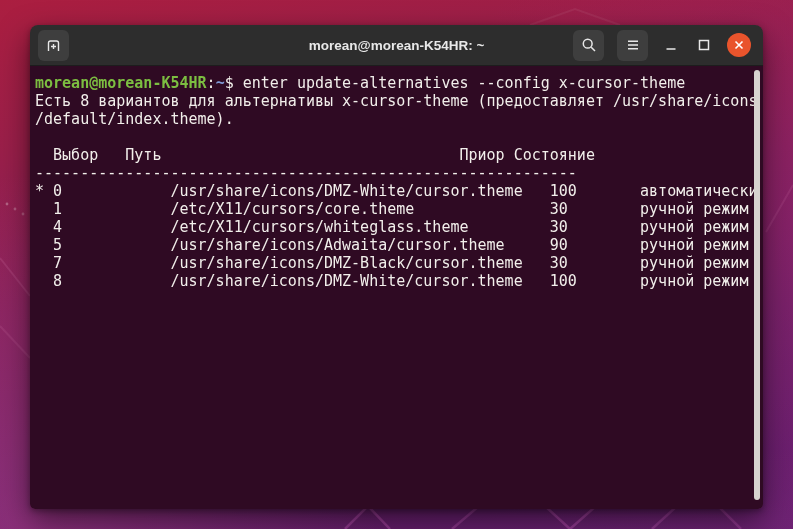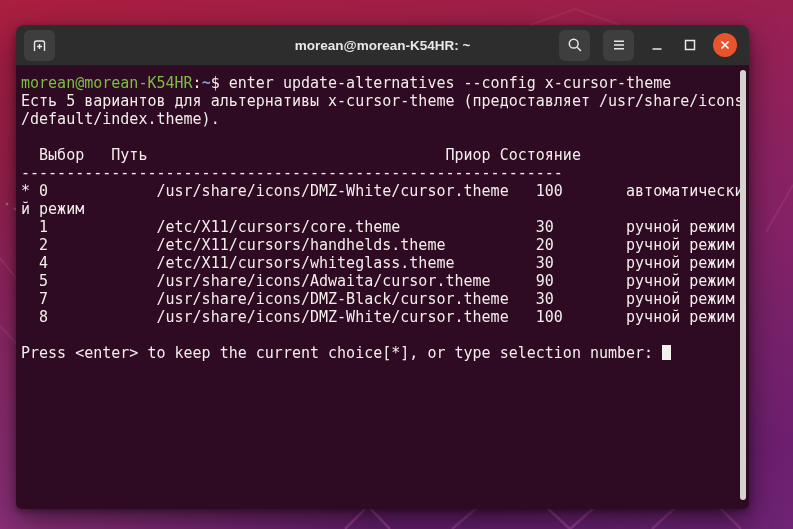--- a/index.html
+++ b/index.html
@@ -7,21 +7,21 @@
     width:793px;height:529px;overflow:hidden;position:relative;
     font-family:"Liberation Sans",sans-serif;
     background:
       radial-gradient(circle at 3% 100%, rgba(225,90,170,.28), rgba(225,90,170,0) 38%),
       radial-gradient(circle at 100% 45%, rgba(190,40,140,.18), rgba(190,40,140,0) 45%),
       linear-gradient(168deg,#AB1E40 0%, #9A1F4A 22%, #83205A 45%, #6E2064 68%, #651E6C 88%, #6B2373 100%);
   }
   .wallpattern{position:absolute;inset:0;}
 
   .window{
-    position:absolute;left:16px;top:25px;width:733px;height:484px;
+    position:absolute;left:30px;top:25px;width:733px;height:484px;
     border-radius:8px 8px 5px 5px;overflow:hidden;
     box-shadow:0 12px 30px rgba(0,0,0,.5), 0 2px 6px rgba(0,0,0,.35);
   }
   .titlebar{
     height:41px;background:var(--titlebar_bg,#2D2D2D);
     border-bottom:1px solid #1d1d1d;
     display:flex;align-items:center;position:relative;
     padding:0 12px 0 8px;box-sizing:border-box;
   }
   .tb-btn{
@@ -41,21 +41,21 @@
 
   .terminal{
     position:absolute;top:41px;left:0;right:0;bottom:0;
     background:var(--terminal_bg,#2F0A23);
     color:var(--terminal_fg,#F2EFEB);
     font-family:"DejaVu Sans Mono",monospace;
     font-size:15px;line-height:18px;
     padding:8px 0 0 5px;box-sizing:border-box;
   }
   .tline{height:18px;white-space:pre;}
-  .green{color:var(--prompt_green,#7CBE41);font-weight:normal;}
+  .green{color:var(--prompt_green,#7CBE41);font-weight:bold;}
   .blue{color:var(--path_blue,#819AD6);font-weight:bold;}
   .cursor-block{
     display:inline-block;width:9px;height:15px;
     background:#F5F2EE;vertical-align:-2px;
   }
   .scrollbar{
     position:absolute;top:45px;right:3px;width:6px;height:430px;
     border-radius:3px;background:var(--scrollbar,#D6D3CF);
   }
   svg{display:block;}
@@ -127,31 +127,28 @@
           <svg width="12" height="12" viewBox="0 0 12 12">
             <path d="M2.5 2.5 L9.5 9.5 M9.5 2.5 L2.5 9.5" stroke="#FFFFFF" stroke-width="1.6"></path>
           </svg>
         </span>
       </div>
     </div>
   </div>
 
   <div class="terminal">
     <div class="tline"><span class="green">morean@morean-K54HR</span><span>:</span><span class="blue">~</span><span>$ </span><span>enter update-alternatives --config x-cursor-theme</span></div>
-    <div class="tline">Есть 5 вариантов для альтернативы x-cursor-theme (предоставляет /usr/share/icons</div>
+    <div class="tline">Есть 8 вариантов для альтернативы x-cursor-theme (предоставляет /usr/share/icons</div>
     <div class="tline">/default/index.theme).</div>
     <div class="tline"></div>
     <div class="tline">  Выбор   Путь                                 Приор Состояние</div>
     <div class="tline">------------------------------------------------------------</div>
     <div class="tline">* 0            /usr/share/icons/DMZ-White/cursor.theme   100       автоматически</div>
-    <div class="tline">й режим</div>
     <div class="tline">  1            /etc/X11/cursors/core.theme               30        ручной режим</div>
-    <div class="tline">  2            /etc/X11/cursors/handhelds.theme          20        ручной режим</div>
     <div class="tline">  4            /etc/X11/cursors/whiteglass.theme         30        ручной режим</div>
     <div class="tline">  5            /usr/share/icons/Adwaita/cursor.theme     90        ручной режим</div>
     <div class="tline">  7            /usr/share/icons/DMZ-Black/cursor.theme   30        ручной режим</div>
     <div class="tline">  8            /usr/share/icons/DMZ-White/cursor.theme   100       ручной режим</div>
     <div class="tline"></div>
-    <div class="tline"><span>Press &lt;enter&gt; to keep the current choice[*], or type selection number: </span><span class="cursor-block"></span></div>
   </div>
 
   <div class="scrollbar"></div>
 </div>
 
 </body></html>

